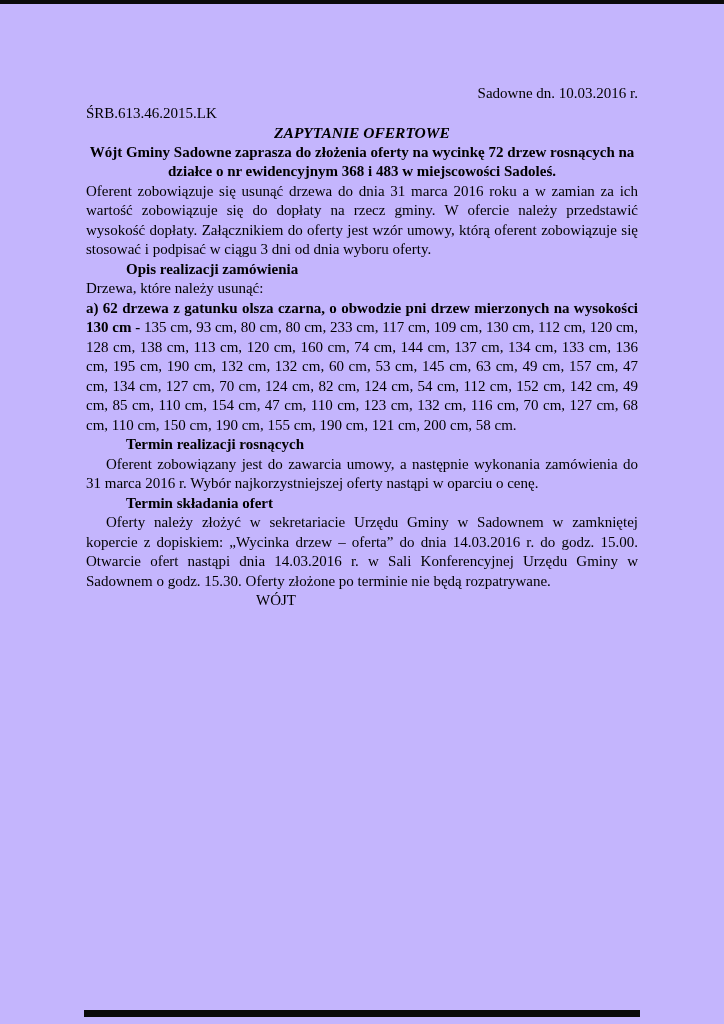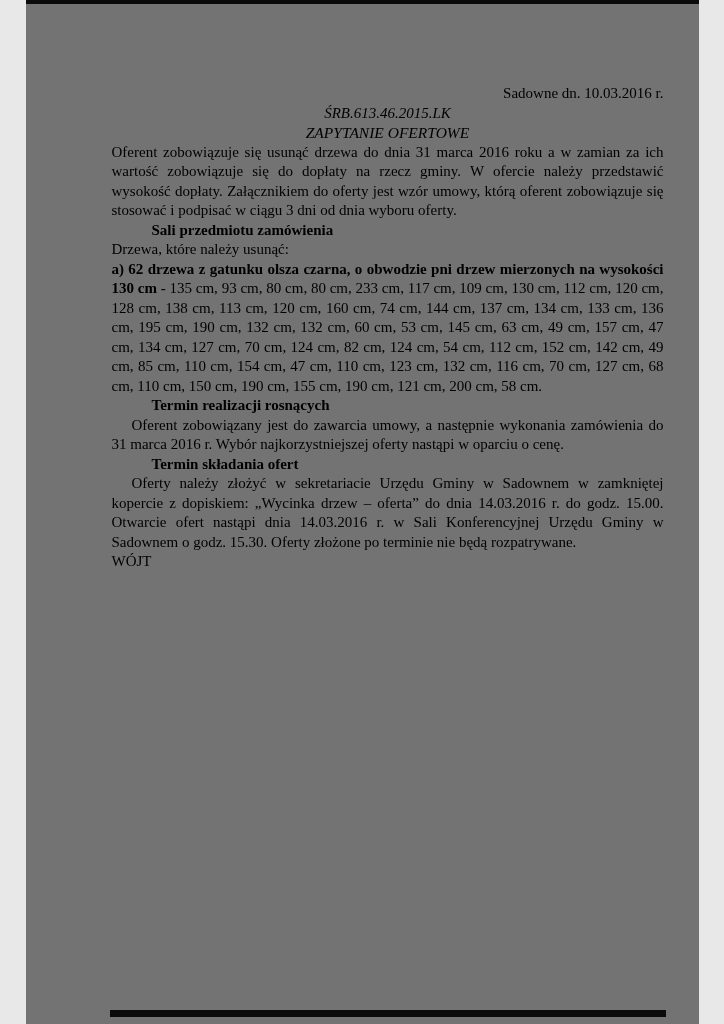--- a/index.html
+++ b/index.html
@@ -2,24 +2,24 @@
 <html lang="pl"><head>
 <meta charset="utf-8">
 <style>
   html, body {
     margin: 0;
     padding: 0;
     background: #e8e8e8;
   }
   .page {
     position: relative;
-    width: 673px;
+    width: 724px;
     height: 1024px;
     margin: 0 auto;
-    background: #737373;
+    background: #c4b5fd;
     font-family: "Liberation Serif", "DejaVu Serif", serif;
     color: #000000;
     overflow: hidden;
   }
   .scan-line-top {
     position: absolute;
     top: 0;
     left: 0;
     width: 724px;
     height: 4px;
@@ -43,28 +43,27 @@
   }
   .content p, .content h1, .content div {
     margin: 0;
     padding: 0;
   }
   .date-line {
     text-align: right;
     padding-right: 12px;
   }
   .reference {
-    text-align: center;
-    font-style: italic;
+    text-align: left;
   }
   .doc-title {
     margin-top: 56px;
     text-align: center;
     font-size: 15.5px;
-    font-weight: normal;
+    font-weight: bold;
     font-style: italic;
   }
   .intro {
     margin-top: 18px;
     text-align: center;
     font-weight: bold;
   }
   .body-par {
     margin-top: 15px;
     text-align: justify;
@@ -83,44 +82,45 @@
     text-align: justify;
     text-indent: 20px;
   }
   .bold-run {
     font-weight: bold;
   }
   .signature-block {
     margin-top: 70px;
     margin-left: 280px;
     width: 210px;
-    text-align: left;
+    text-align: right;
   }
   .signature-name {
     margin-top: 9px;
   }
 </style>
 </head>
 <body>
 
 <div class="page">
   <div class="scan-line-top"></div>
 
   <div class="content">
 
     <div class="date-line">Sadowne dn. 10.03.2016 r.</div>
 
     <div class="reference">ŚRB.613.46.2015.LK</div>
 
     <h1 class="doc-title">ZAPYTANIE OFERTOWE</h1>
 
+    <p class="intro">Wójt Gminy Sadowne zaprasza do złożenia oferty na wycinkę 72 drzew rosnących na działce o nr ewidencyjnym 368 i 483 w miejscowości Sadoleś.</p>
 
     <p class="body-par">Oferent zobowiązuje się usunąć drzewa do dnia 31 marca 2016 roku a w zamian za ich wartość zobowiązuje się do dopłaty na rzecz gminy. W ofercie należy przedstawić wysokość dopłaty. Załącznikiem do oferty jest wzór umowy, którą oferent zobowiązuje się stosować i podpisać w ciągu 3 dni od dnia wyboru oferty.</p>
 
-    <p class="section-heading">Sali przedmiotu zamówienia</p>
+    <p class="section-heading">Opis realizacji zamówienia</p>
 
     <p class="tight-par">Drzewa, które należy usunąć:</p>
 
     <p class="tight-par"><span class="bold-run">a) 62 drzewa z gatunku olsza czarna, o obwodzie pni drzew mierzonych na wysokości 130 cm - </span><span>135 cm, 93 cm, 80 cm, 80 cm, 233 cm, 117 cm, 109 cm, 130 cm, 112 cm, 120 cm, 128 cm, 138 cm, 113 cm, 120 cm, 160 cm, 74 cm, 144 cm, 137 cm, 134 cm, 133 cm, 136 cm, 195 cm, 190 cm, 132 cm, 132 cm, 60 cm, 53 cm, 145 cm, 63 cm, 49 cm, 157 cm, 47 cm, 134 cm, 127 cm, 70 cm, 124 cm, 82 cm, 124 cm, 54 cm, 112 cm, 152 cm, 142 cm, 49 cm, 85 cm, 110 cm, 154 cm, 47 cm, 110 cm, 123 cm, 132 cm, 116 cm, 70 cm, 127 cm, 68 cm, 110 cm, 150 cm, 190 cm, 155 cm, 190 cm, 121 cm, 200 cm, 58 cm.</span></p>
 
 
     <p class="section-heading">Termin realizacji rosnących</p>
 
     <p class="indent-par">Oferent zobowiązany jest do zawarcia umowy, a następnie wykonania zamówienia do 31 marca 2016 r. Wybór najkorzystniejszej oferty nastąpi w oparciu o cenę.</p>
 

